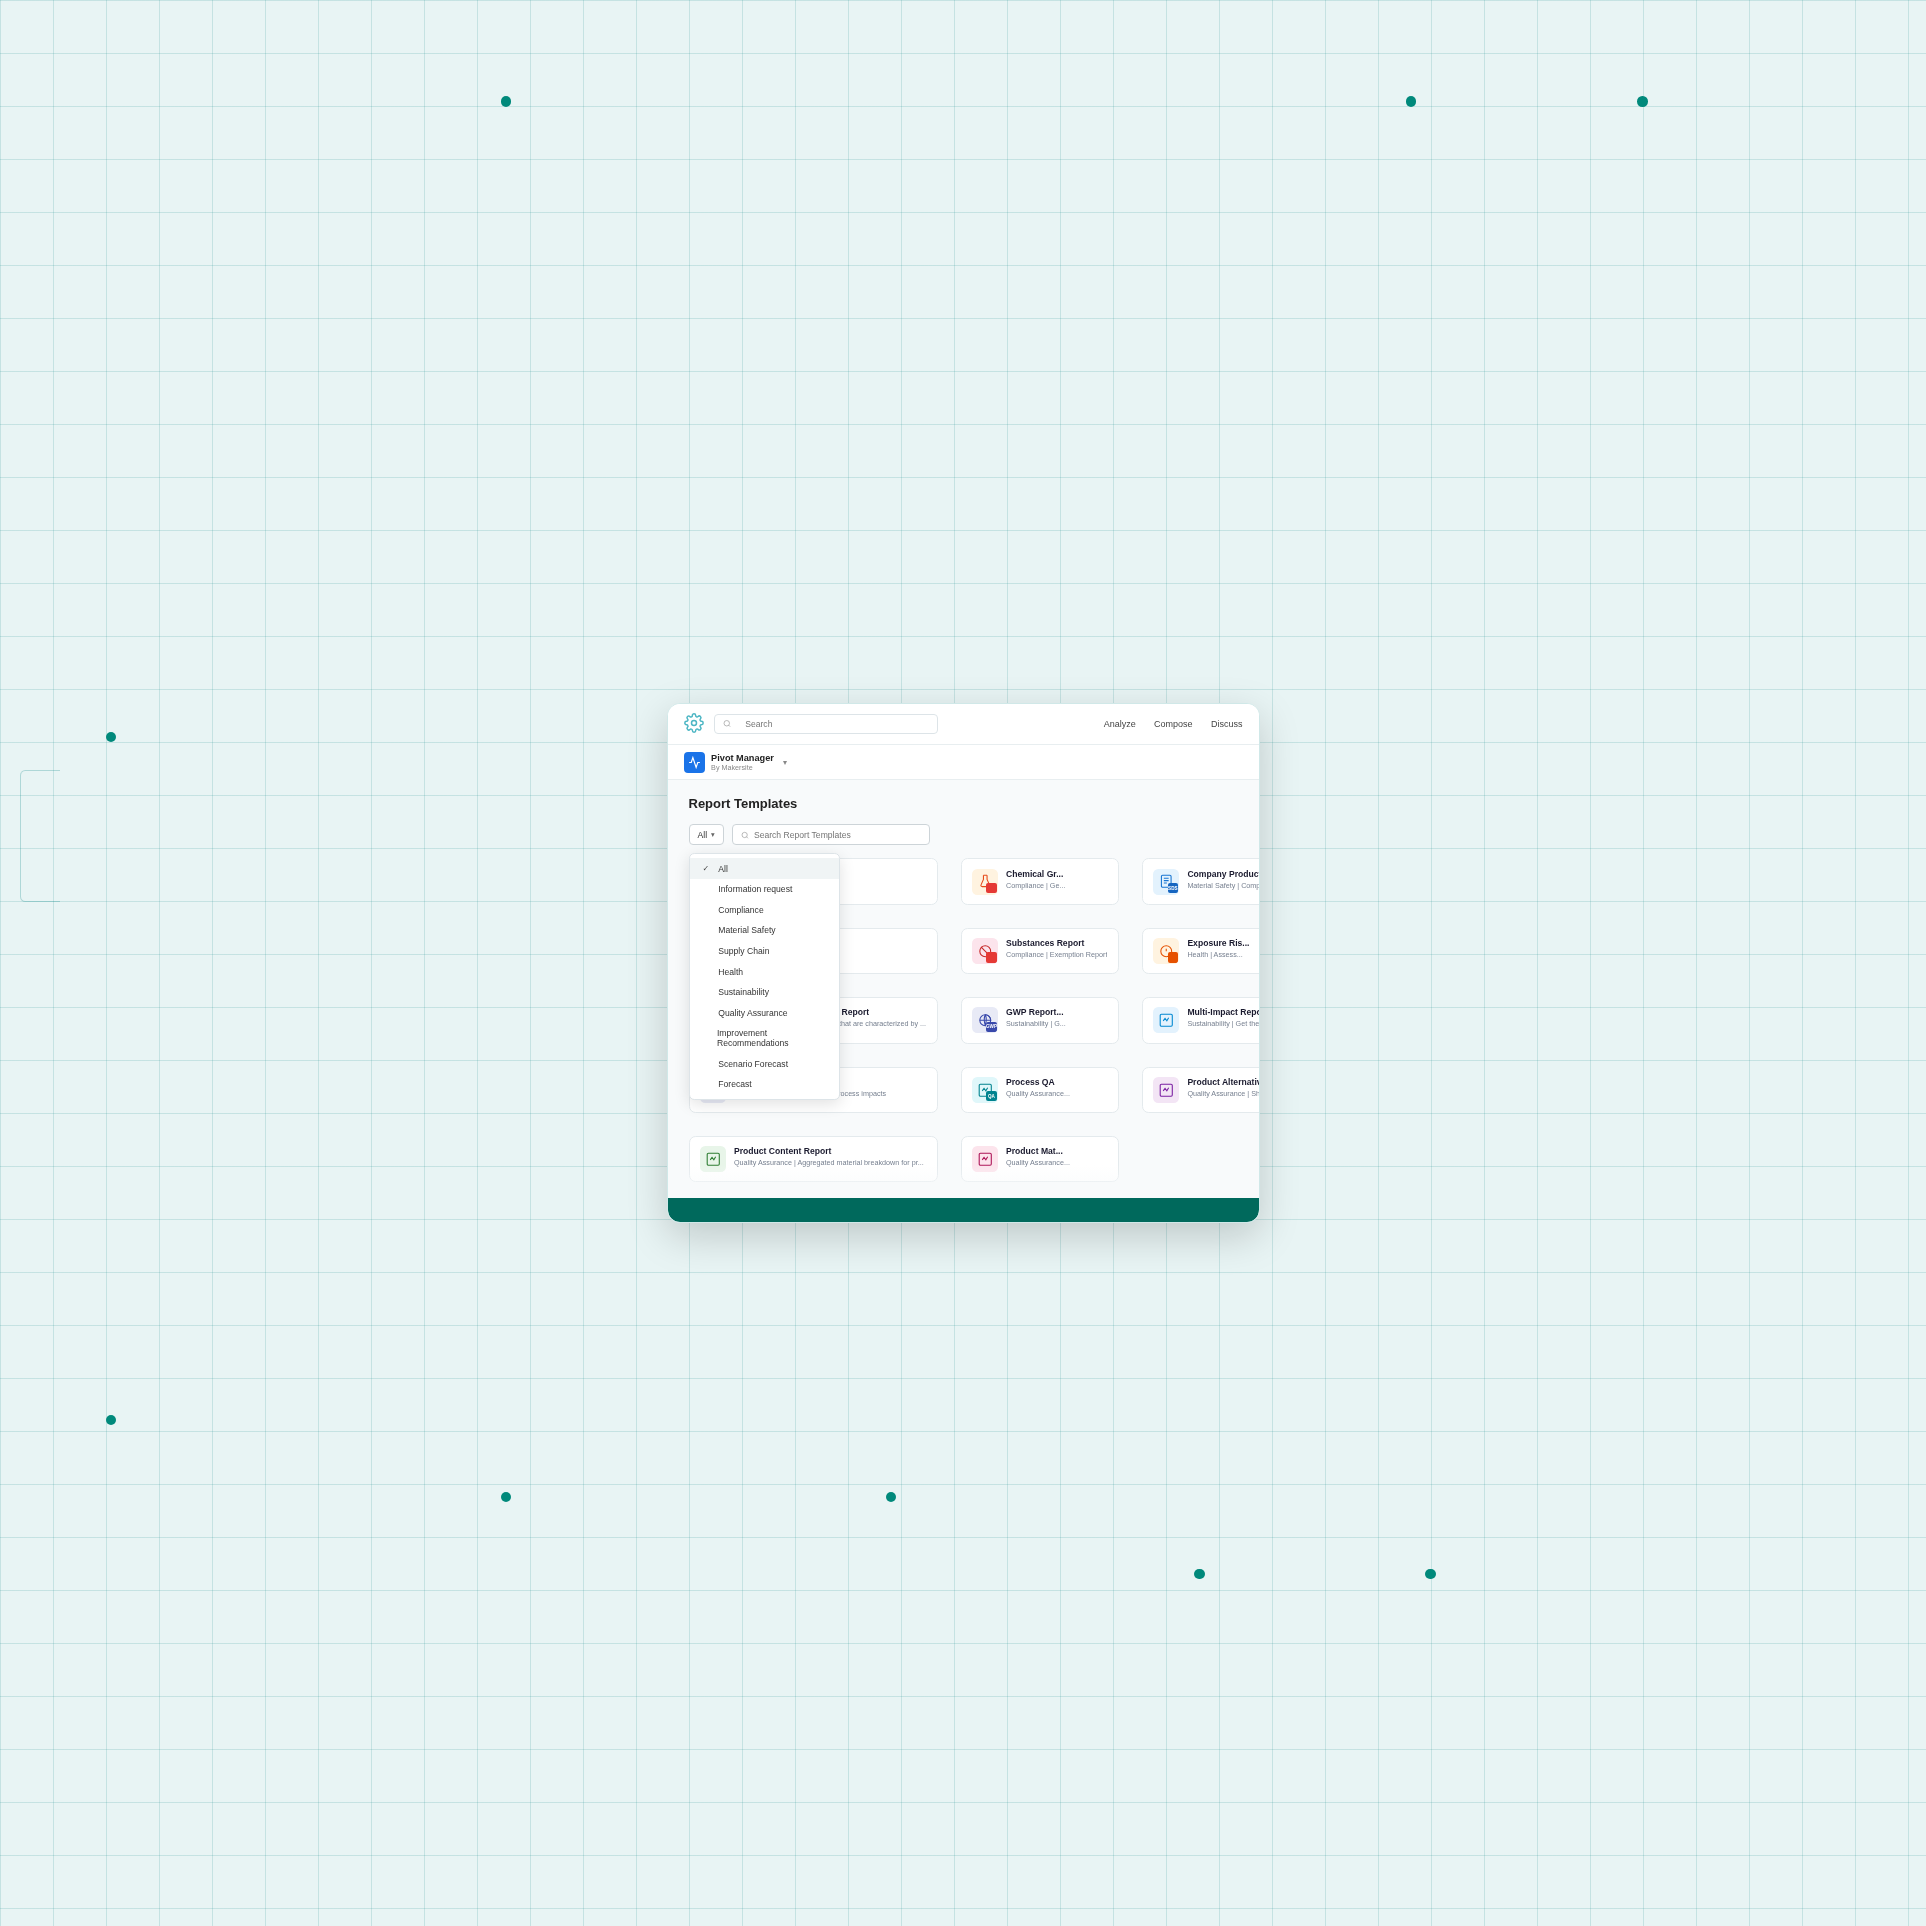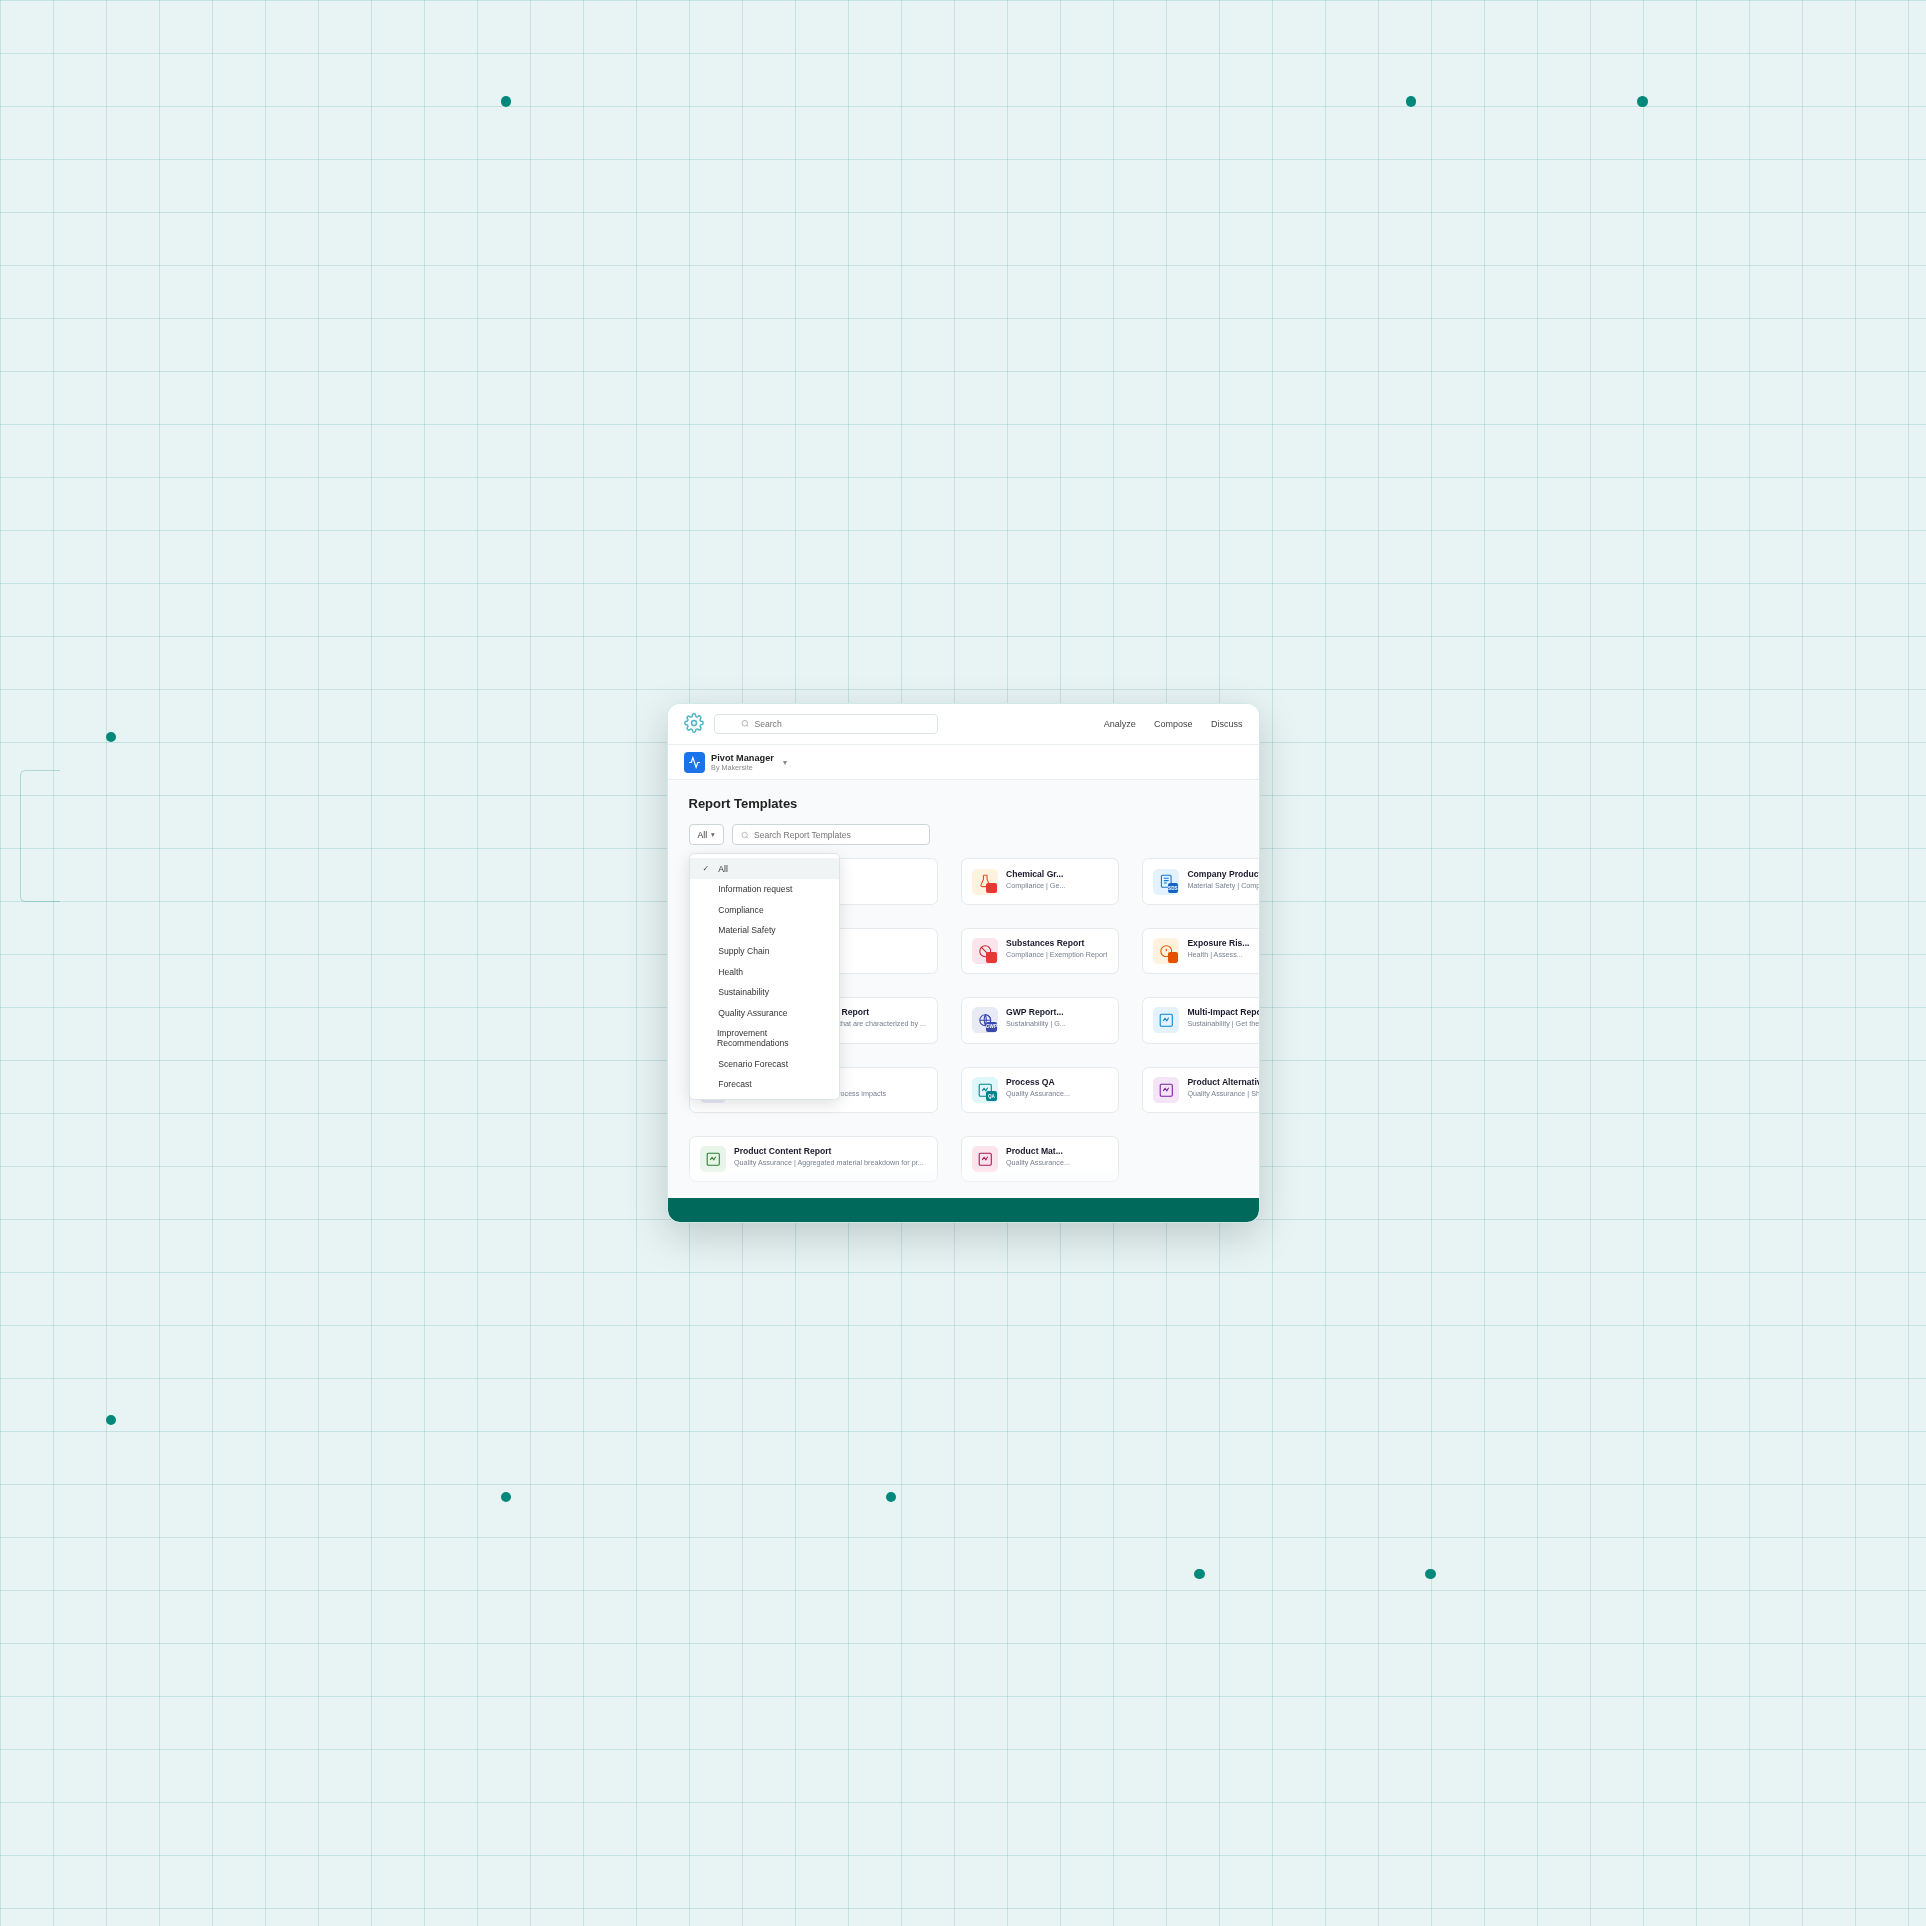--- a/index.html
+++ b/index.html
@@ -63,22 +63,22 @@
       color: #4db6c4;
     }
 
     .search-bar {
       flex: 1;
       max-width: 224px;
       display: flex;
       align-items: center;
       border: 0.7px solid #dde4e8;
       border-radius: 4px;
-      padding: 4px 26px;
-      gap: 5px;
+      padding: 4px 8px;
+      gap: 14px;
       background: #fff;
     }
 
     .search-bar input {
       border: none;
       outline: none;
       font-size: 8.6px;
       color: #555;
       width: 100%;
       background: transparent;

